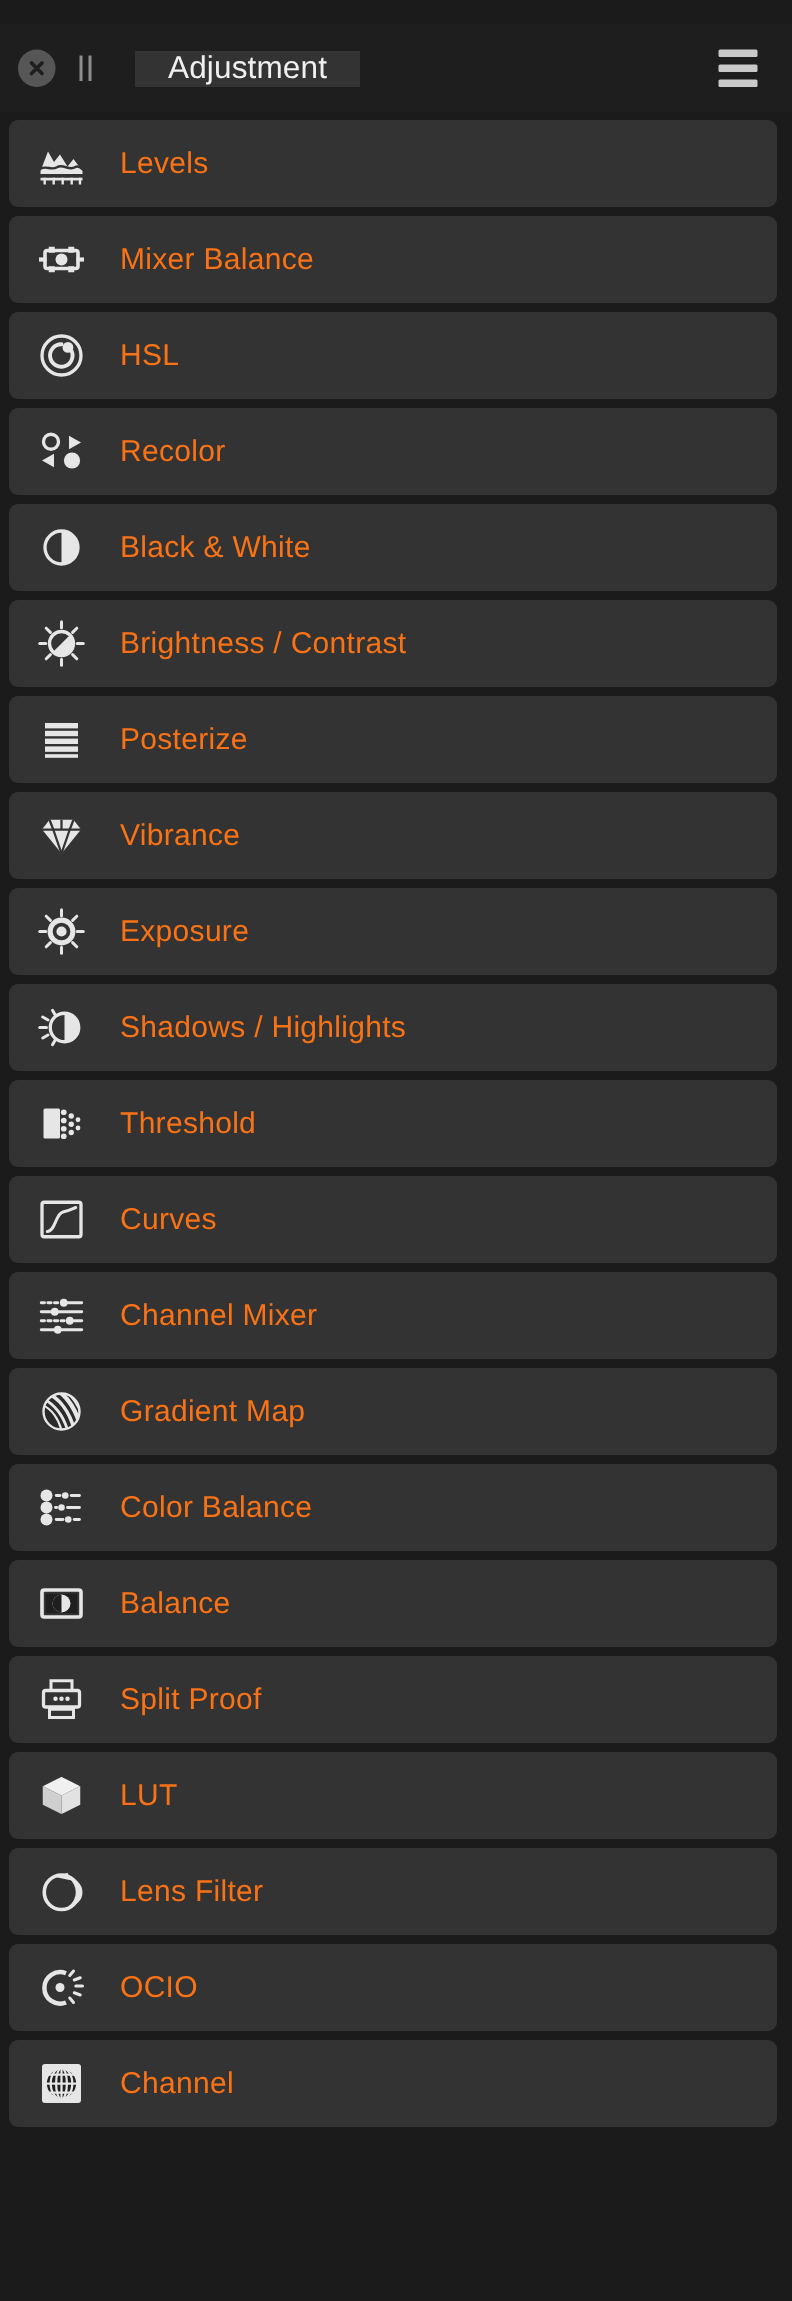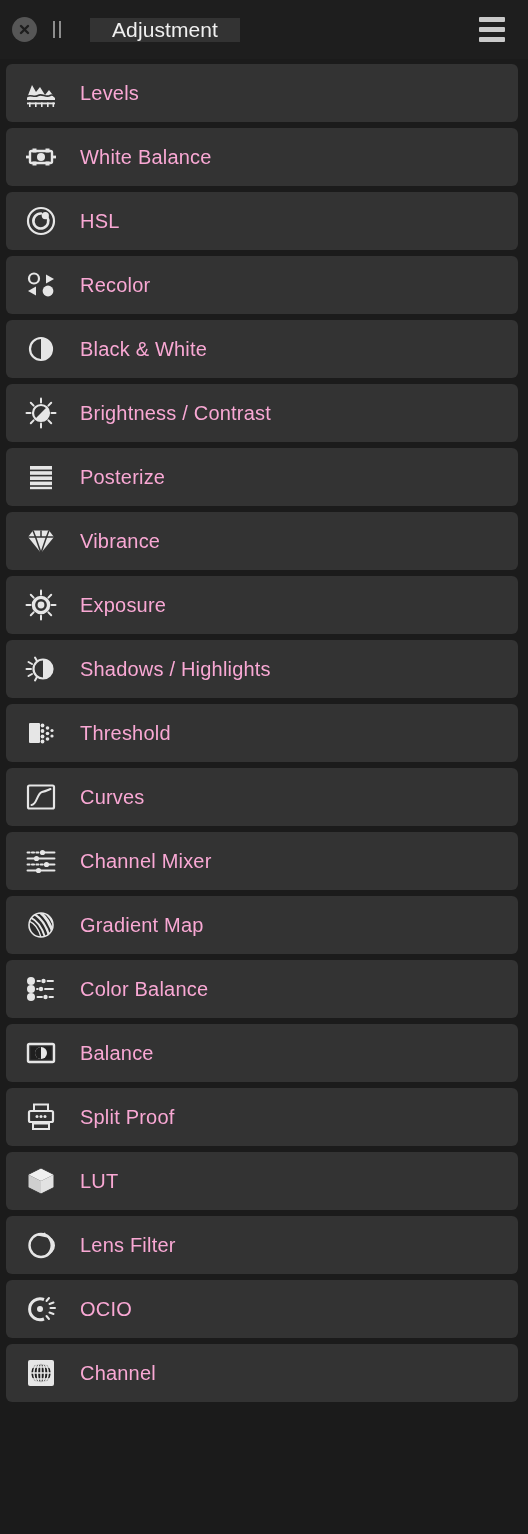--- a/index.html
+++ b/index.html
@@ -26,20 +26,21 @@
   }
 
   
   #titlebar {
     position: relative;
     height: 59px;
     min-height: 59px;
     background: #1e1e1e;
     display: flex;
     align-items: stretch;
+    margin-top: 16px;
   }
 
   .tb-left {
     display: flex;
     align-items: center;
     padding-left: 12px;
     gap: 14px;
   }
 
   .close-icon {
@@ -122,21 +123,21 @@
     height: 38px;
     min-width: 38px;
     display: flex;
     align-items: center;
     justify-content: center;
   }
   .row-icon svg { display: block; }
 
   .row-label {
     margin-left: 20px;
-    color: #f9a8d4;
+    color: #f97316;
     font-size: 20px;
     letter-spacing: .2px;
     white-space: nowrap;
   }
 </style>
 </head>
 <body>
 
 <div id="panel">
 
@@ -192,21 +193,21 @@
           <rect x="6" y="11" width="22" height="12" rx="1.5" fill="none" stroke="#e6e6e6" stroke-width="2.4"></rect>
           <circle cx="17" cy="17" r="4" fill="#e6e6e6"></circle>
           <rect x="2" y="15.6" width="5" height="2.8" fill="#e6e6e6"></rect>
           <rect x="27" y="15.6" width="5" height="2.8" fill="#e6e6e6"></rect>
           <rect x="8.5" y="8.5" width="4" height="4" fill="#e6e6e6"></rect>
           <rect x="21.5" y="8.5" width="4" height="4" fill="#e6e6e6"></rect>
           <rect x="8.5" y="21.5" width="4" height="4" fill="#e6e6e6"></rect>
           <rect x="21.5" y="21.5" width="4" height="4" fill="#e6e6e6"></rect>
         </svg>
       </span>
-      <span class="row-label">White Balance</span>
+      <span class="row-label">Mixer Balance</span>
     </div>
 
     <div class="row">
       <span class="row-icon">
         <svg width="34" height="34" viewBox="0 0 34 34">
           <circle cx="17" cy="17" r="13" fill="none" stroke="#e6e6e6" stroke-width="2.2"></circle>
           <path d="M17 9.5 A7.5 7.5 0 1 0 23.2 13" fill="none" stroke="#e6e6e6" stroke-width="2.6" stroke-linecap="round"></path>
           <circle cx="21.3" cy="11.6" r="3.6" fill="#e6e6e6"></circle>
         </svg>
       </span>

